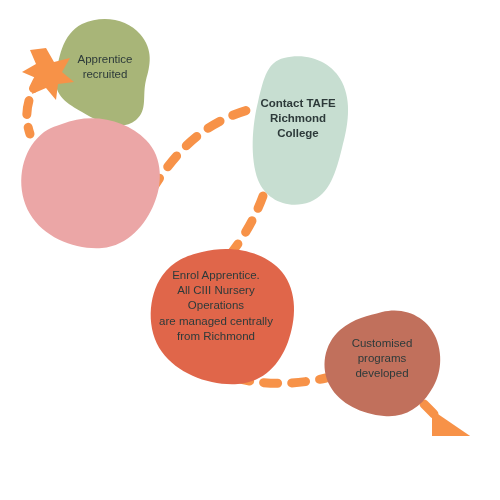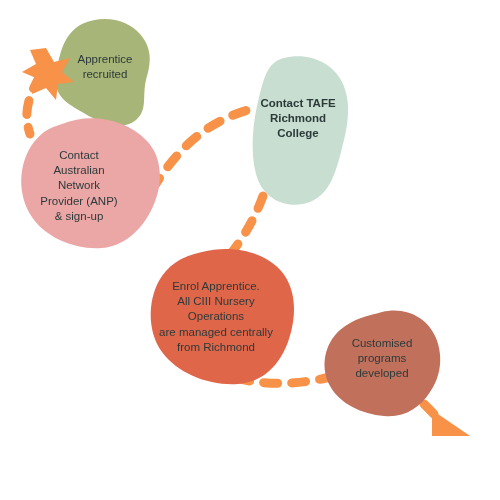--- a/index.html
+++ b/index.html
@@ -29,21 +29,21 @@
     color: #2d3a3a;
     font-size: 11.5px;
     line-height: 1.32;
     white-space: pre-line;
     pointer-events: none;
   }
   
   #label-apprentice   { left: 57px;  top: 52px;  width: 96px; }
   #label-anp          { left: 26px;  top: 148px; width: 106px; }
   #label-tafe         { left: 252px; top: 96px;  width: 92px; font-weight: bold; }
-  #label-enrol        { left: 157px; top: 279px; width: 118px; }
+  #label-enrol        { left: 157px; top: 268px; width: 118px; }
   #label-customised   { left: 336px; top: 336px; width: 92px; }
 </style>
 </head>
 <body>
 
 <div id="canvas">
 
   <svg class="blob-svg" viewBox="0 0 500 500">
 
     <path d="M 40 76 C 26 100 24 116 30 134" fill="none" stroke="#f79248" stroke-width="9" stroke-linecap="round" stroke-dasharray="14 13"></path>
@@ -100,25 +100,20 @@
              C 362 414 340 404 330 386
              C 320 368 324 344 340 330
              C 354 318 368 316 382 312 Z"></path>
 
     <path fill="#f79248" d="M 432 410 L 476 440 L 432 462 Z"></path>
   </svg>
 
   <div class="node-label" id="label-apprentice">Apprentice
 recruited</div>
 
-  <div class="node-label" id="label-anp">Contact
-Australian
-Network
-Provider (ANP)
-&amp; sign-up</div>
 
   <div class="node-label" id="label-tafe">Contact TAFE
 Richmond
 College</div>
 
   <div class="node-label" id="label-enrol">Enrol Apprentice.
 All CIII Nursery
 Operations
 are managed centrally
 from Richmond</div>

